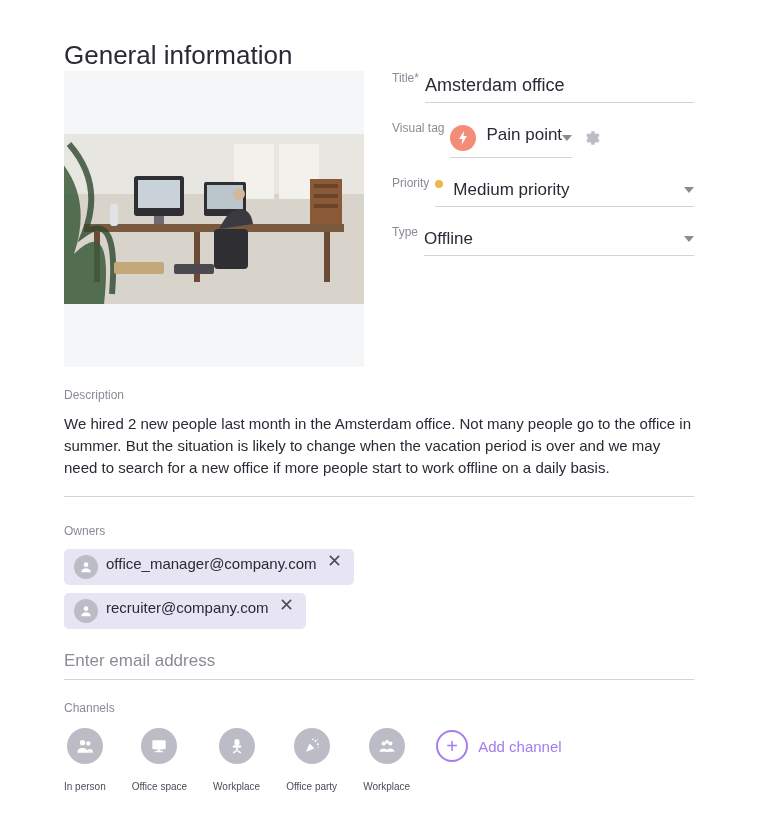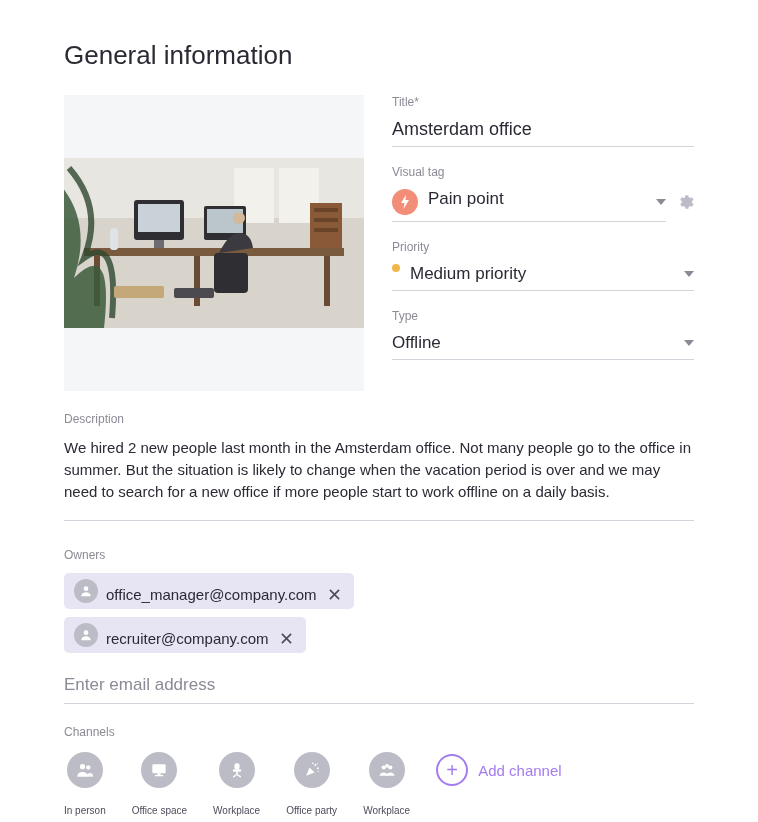--- a/index.html
+++ b/index.html
@@ -1,37 +1,37 @@
 <!DOCTYPE html>
 <html><head>
 <meta charset="utf-8">
 <style>
 *{margin:0;padding:0;box-sizing:border-box;font-family:-apple-system,BlinkMacSystemFont,'Segoe UI',sans-serif}
 body{background:#fff;padding:40px 64px;width:758px}
-.heading{font-size:26px;font-weight:400;color:#2a2a35;margin-bottom:24px}
+.heading{font-size:26px;font-weight:400;color:#2a2a35;}
 .top-row{display:flex;gap:28px;margin-bottom:18px}
 .image-box{width:300px;height:296px;background:#f5f6f8;display:flex;align-items:center;justify-content:center;flex-shrink:0}
 .office-svg{width:300px;height:170px}
 .form-col{flex:1;display:flex;flex-direction:column;gap:18px}
-.field-group{display:flex;flex-direction:column;gap:6px}
+.field-group{display:flex;gap:6px}
 .field-label{font-size:12px;color:#8b8b96;font-weight:400}
 .text-input{border:none;border-bottom:1px solid #d3d3dc;font-size:18px;color:#2a2a35;padding:4px 0 6px 0;outline:none;width:100%;background:transparent}
 .select-row{display:flex;align-items:center;gap:10px}
 .select{flex:1;display:flex;align-items:center;justify-content:space-between;border-bottom:1px solid #d3d3dc;padding:4px 0 6px 0;cursor:pointer}
 .select-content{display:flex;align-items:flex-start;gap:10px}
 .select-value{font-size:17px;color:#2a2a35}
 .caret{width:0;height:0;border-left:5px solid transparent;border-right:5px solid transparent;border-top:6px solid #8b8b96}
 .vt-badge{width:26px;height:26px;border-radius:50%;background:#f28e77;display:flex;align-items:center;justify-content:center;color:#fff}
 .gear{color:#bcbcc6;cursor:pointer}
 .prio-dot{width:8px;height:8px;border-radius:50%;background:#f0b64b}
 .desc-section{margin-bottom:24px}
 .desc-text{font-size:15px;color:#2a2a35;line-height:1.45;margin-top:10px;border-bottom:1px solid #d3d3dc;padding-bottom:18px}
 .owners-section{margin-bottom:18px}
 .owner-chips{display:flex;flex-direction:column;gap:8px;margin-top:10px;align-items:flex-start}
-.chip{display:inline-flex;align-items:flex-end;gap:8px;background:#e7e4f3;border-radius:5px;padding:6px 10px}
+.chip{display:inline-flex;align-items:flex-start;gap:8px;background:#e7e4f3;border-radius:5px;padding:6px 10px}
 .chip-avatar{width:24px;height:24px;border-radius:50%;background:#bcbcc6;display:flex;align-items:center;justify-content:center;color:#fff}
 .chip-text{font-size:15px;color:#2a2a35}
 .chip-x{color:#4c4c5a;cursor:pointer;font-size:12px;padding:0 4px}
 .email-input{border:none;border-bottom:1px solid #d3d3dc;font-size:17px;color:#8b8b96;padding:8px 0;outline:none;width:100%;margin-top:14px;background:transparent}
 .email-input::placeholder{color:#8b8b96}
 .channels-section{margin-top:18px}
 .channel-row{display:flex;gap:26px;margin-top:12px;align-items:flex-start}
 .channel-item{display:flex;flex-direction:column;align-items:center;gap:17px;cursor:pointer}
 .channel-icon{width:36px;height:36px;border-radius:50%;background:#bcbcc6;display:flex;align-items:center;justify-content:center;color:#fff}
 .channel-label{font-size:10px;color:#4c4c5a;white-space:nowrap}

